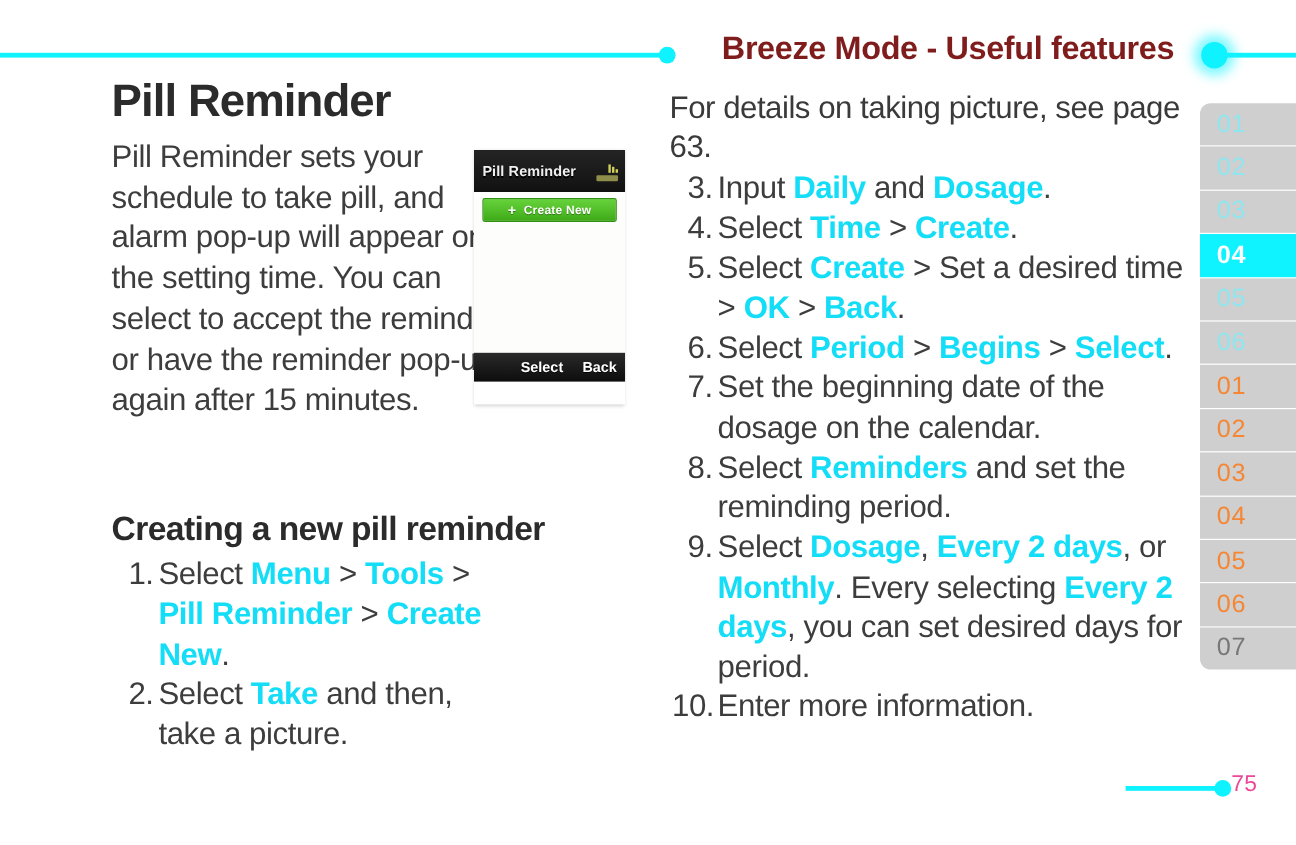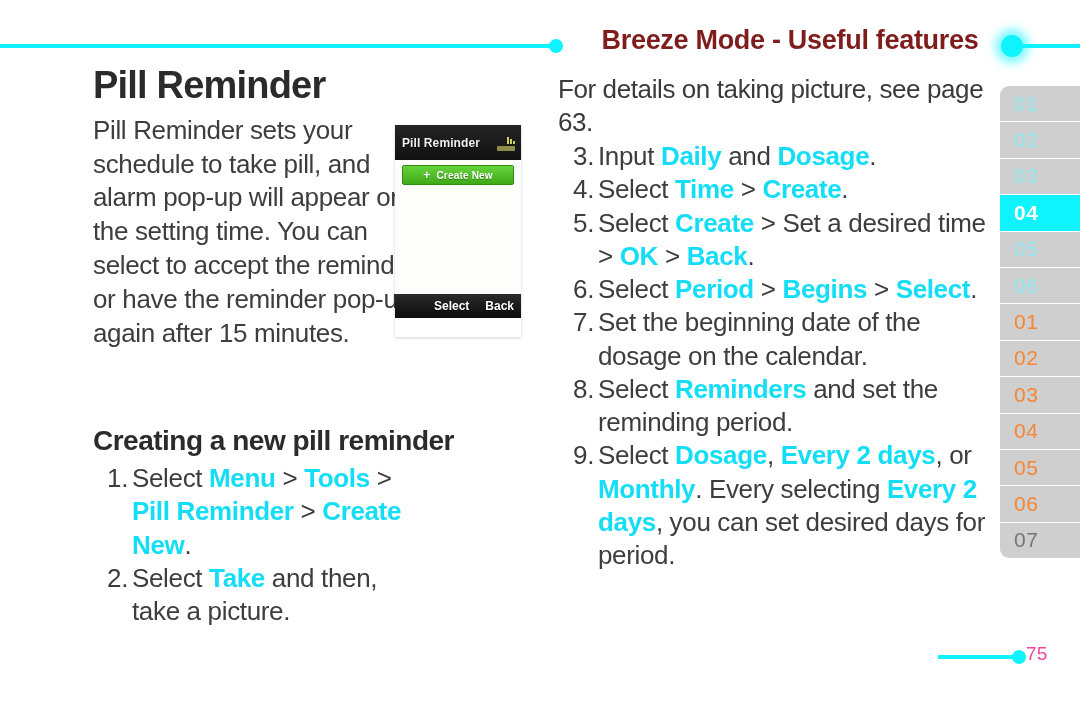--- a/index.html
+++ b/index.html
@@ -351,20 +351,24 @@
       <span class="step-body"><span>Set the beginning date of the dosage on the calendar.</span></span>
     </li>
     <li>
       <span class="step-num">8.</span>
       <span class="step-body"><span>Select </span><span class="hl">Reminders</span><span> and set the reminding period.</span></span>
     </li>
     <li>
       <span class="step-num">9.</span>
       <span class="step-body"><span>Select </span><span class="hl">Dosage</span><span>, </span><span class="hl">Every 2 days</span><span>, or </span><span class="hl">Monthly</span><span>. Every selecting </span><span class="hl">Every 2 days</span><span>, you can set desired days for period.</span></span>
     </li>
+    <li>
+      <span class="step-num">10.</span>
+      <span class="step-body"><span>Enter more information.</span></span>
+    </li>
   </ol>
 
 <div class="tab-rail" id="tab-rail">
     <div class="tab cyan">
       <span>01</span>
     </div>
     <div class="tab cyan">
       <span>02</span>
     </div>
     <div class="tab cyan">

